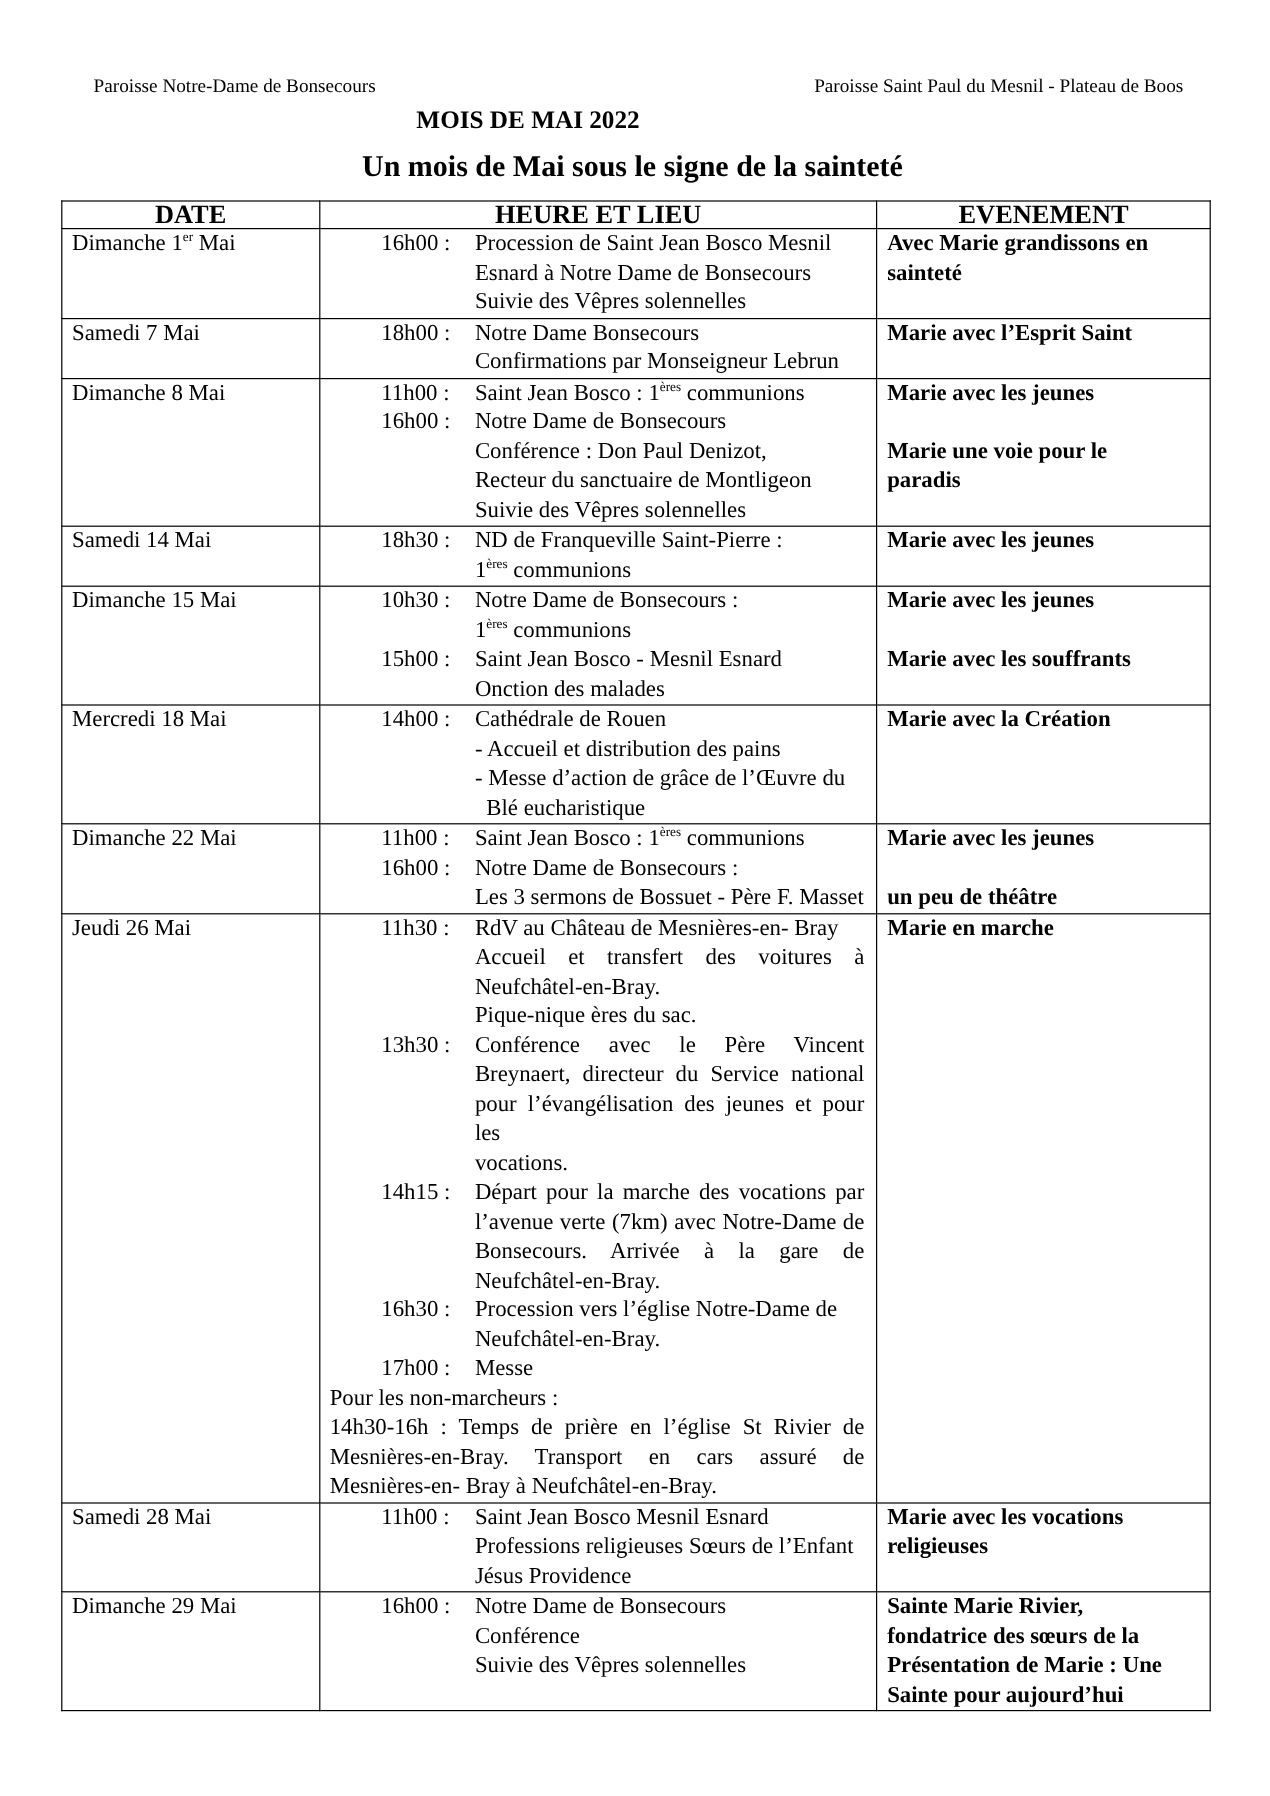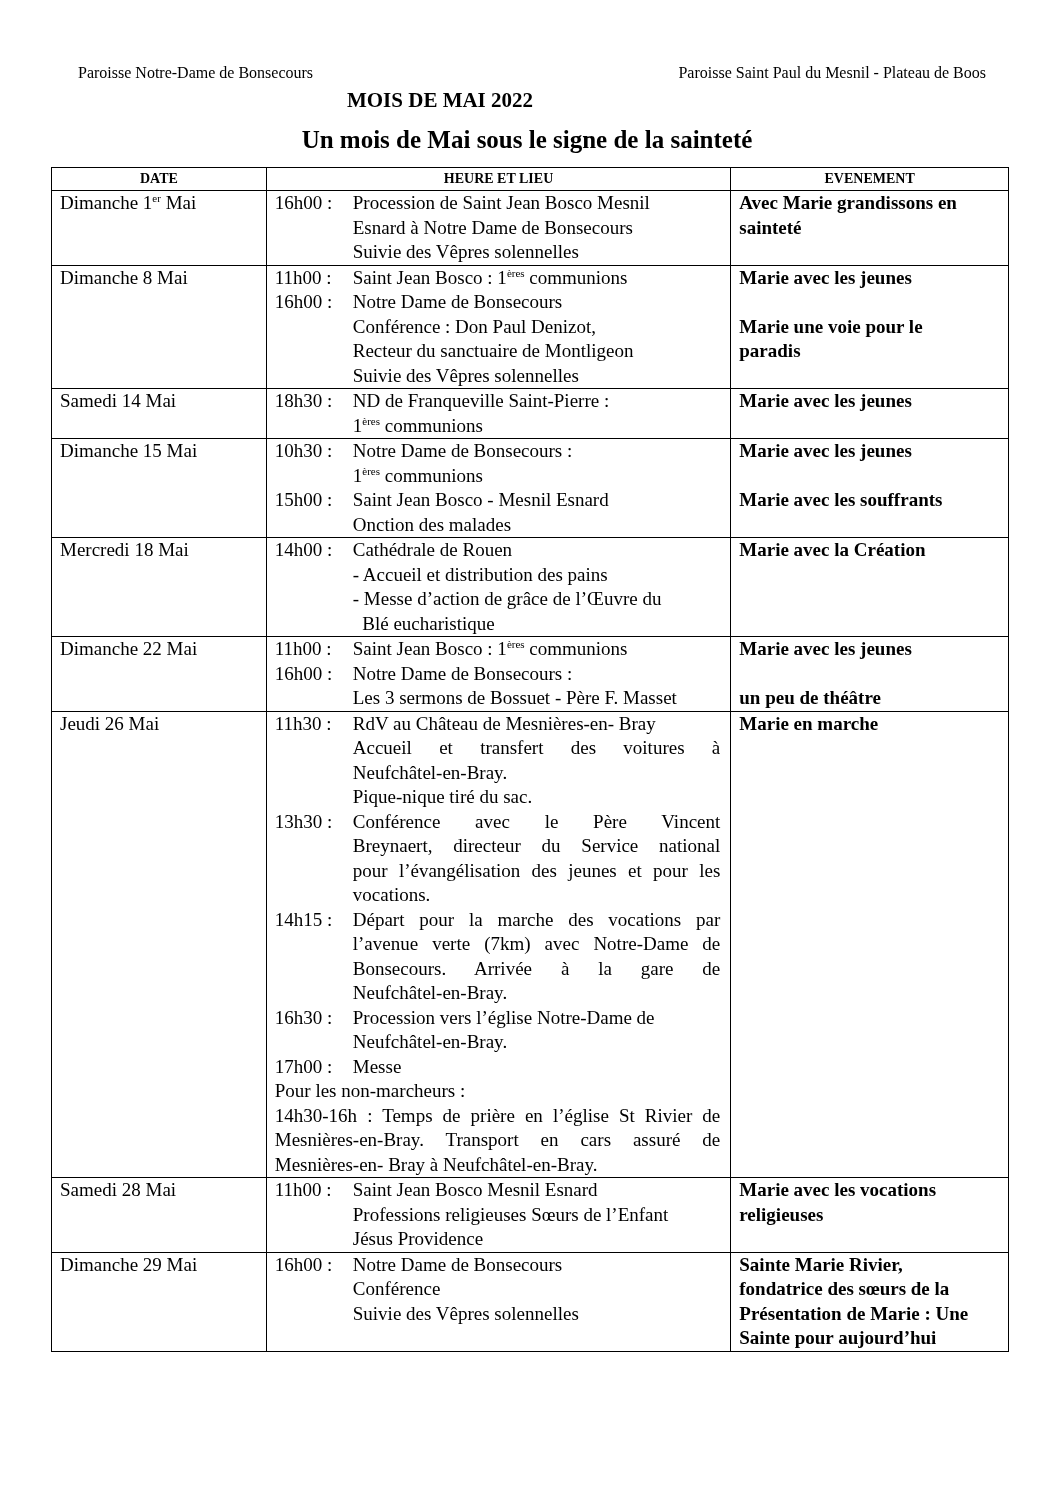--- a/index.html
+++ b/index.html
@@ -9,26 +9,26 @@
   }
   .hdr-left { position: absolute; left: 78px; top: 64px; font-size: 16px; }
   .hdr-right { position: absolute; right: 72px; top: 64px; font-size: 16px; }
   .title1 { position: absolute; left: 0; width: 880px; top: 88px; text-align: center; font-size: 21px; font-weight: bold; }
   .title2 { position: absolute; left: 0; width: 1054px; top: 126px; text-align: center; font-size: 25px; font-weight: bold; }
   table.sched {
     position: absolute; left: 51px; top: 167px; width: 958px;
     border-collapse: collapse; font-size: 19px; line-height: 24.5px;
   }
   table.sched th, table.sched td { border: 1.5px solid #000; vertical-align: top; }
-  table.sched th { font-weight: bold; text-align: center; font-size: 14px; line-height: 22px; padding: 0; }
+  table.sched th { font-weight: bold; text-align: center; font-size: 22px; line-height: 22px; padding: 0; }
   col.c1 { width: 215px; } col.c2 { width: 465px; } col.c3 { width: 278px; }
   td.date { padding: 0 8px; }
   td.heure { padding: 0 10px 0 8px; }
   td.evt { padding: 0 8px; font-weight: bold; }
-  .line { display: flex; }
+  .line { display: flex; margin-left: 43px; }
   .time { width: 78px; flex: none; white-space: pre; }
   .txt { flex: 1; }
   .txt.just { text-align: justify; text-align-last: left; }
   .plain { display: block; }
   .plain.just { text-align: justify; }
   .evt-line { display: block; }
   .gap { display: block; height: 24.5px; }
   sup { font-size: 11px; line-height: 0; vertical-align: super; }
 </style>
 </head>
@@ -68,20 +68,36 @@
             <span class="time"></span>
             <span class="txt" style="white-space: pre-wrap;">Suivie des Vêpres solennelles</span>
           </div>
         </td>
         <td class="evt">
           <span class="evt-line">Avec Marie grandissons en</span>
           <span class="evt-line">sainteté</span>
         </td>
       </tr>
       <tr>
+        <td class="date"><span>Samedi 7 Mai</span></td>
+        <td class="heure">
+          <div class="line">
+            <span class="time">18h00 :</span>
+            <span class="txt" style="white-space: pre-wrap;">Notre Dame Bonsecours</span>
+          </div>
+          <div class="line">
+            <span class="time"></span>
+            <span class="txt" style="white-space: pre-wrap;">Confirmations par Monseigneur Lebrun</span>
+          </div>
+        </td>
+        <td class="evt">
+          <span class="evt-line">Marie avec l’Esprit Saint</span>
+        </td>
+      </tr>
+      <tr>
         <td class="date"><span>Dimanche 8 Mai</span></td>
         <td class="heure">
           <div class="line">
             <span class="time">11h00 :</span>
             <span class="txt" style="white-space: pre-wrap;"><span>Saint Jean Bosco : 1</span><sup>ères</sup><span> communions</span></span>
           </div>
           <div class="line">
             <span class="time">16h00 :</span>
             <span class="txt" style="white-space: pre-wrap;">Notre Dame de Bonsecours</span>
           </div>
@@ -203,21 +219,21 @@
           <div class="line">
             <span class="time"></span>
             <span class="txt just" style="white-space: pre-wrap; text-align-last: justify;">Accueil et transfert des voitures à</span>
           </div>
           <div class="line">
             <span class="time"></span>
             <span class="txt" style="white-space: pre-wrap;">Neufchâtel-en-Bray.</span>
           </div>
           <div class="line">
             <span class="time"></span>
-            <span class="txt" style="white-space: pre-wrap;">Pique-nique tiré du sac.</span>
+            <span class="txt" style="white-space: pre-wrap;">Pique-nique ères du sac.</span>
           </div>
           <div class="line">
             <span class="time">13h30 :</span>
             <span class="txt just" style="white-space: pre-wrap; text-align-last: justify;">Conférence avec le Père Vincent</span>
           </div>
           <div class="line">
             <span class="time"></span>
             <span class="txt just" style="white-space: pre-wrap; text-align-last: justify;">Breynaert, directeur du Service national</span>
           </div>
           <div class="line">

